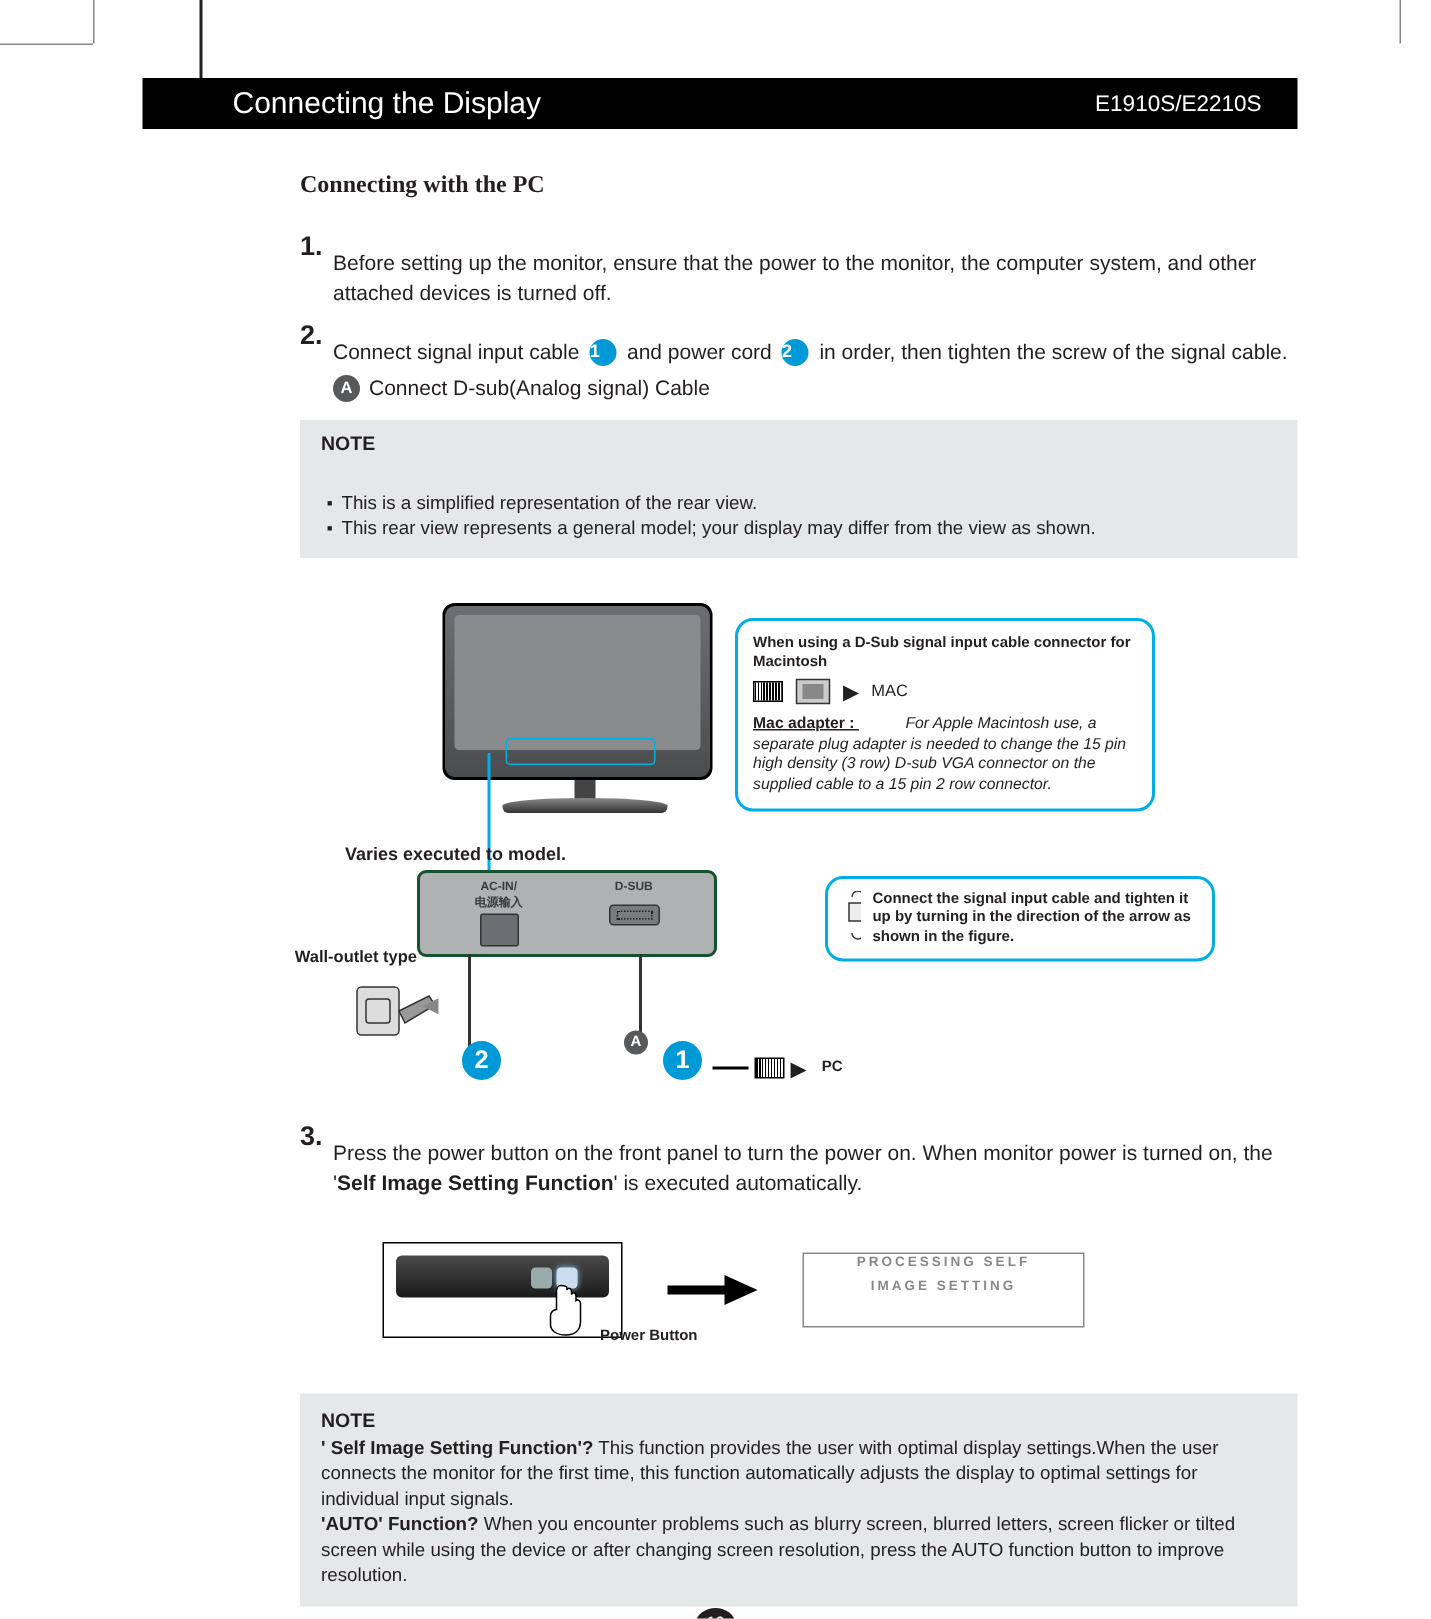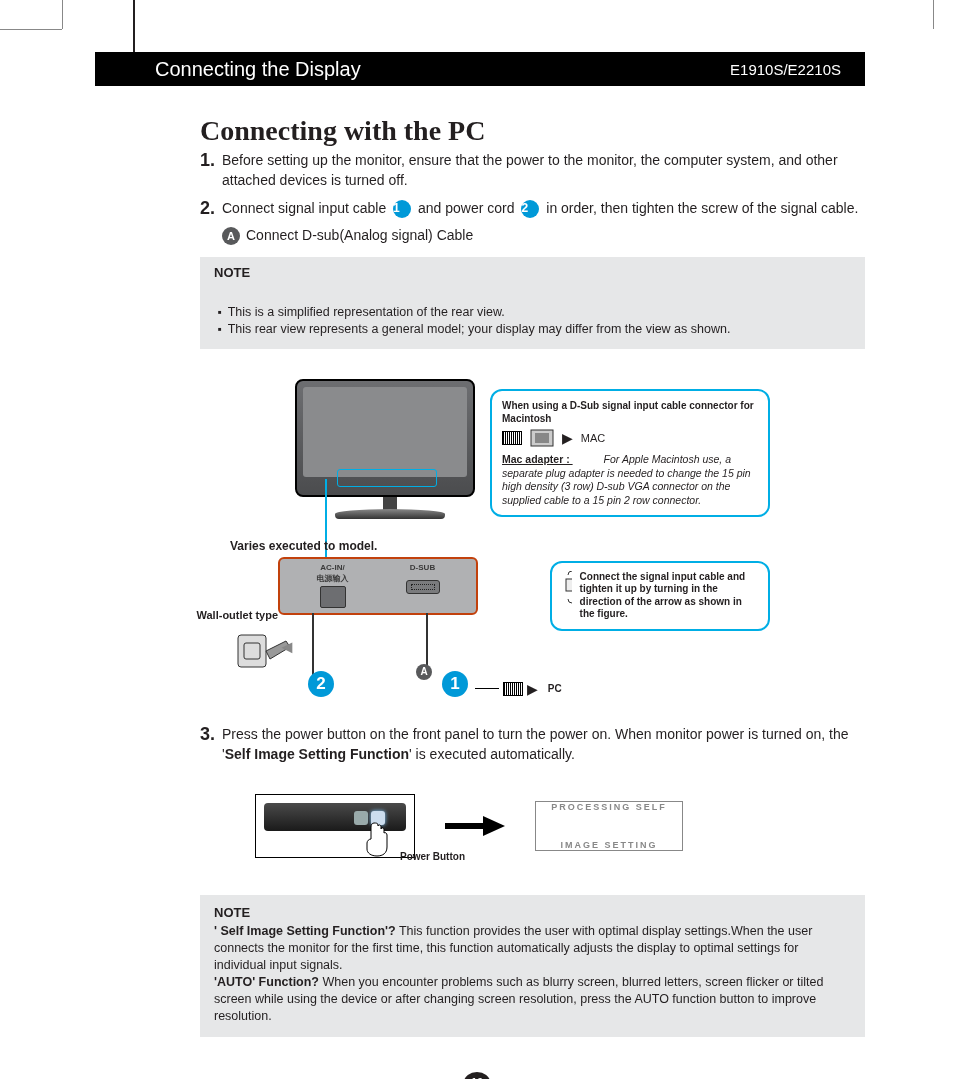--- a/index.html
+++ b/index.html
@@ -20,25 +20,25 @@
 
   .header-bar {
     position:absolute; left:95px; top:52px; width:770px; height:34px;
     background:#000; color:#fff; display:flex; align-items:center; justify-content:space-between;
     padding:0 24px 0 60px;
   }
   .header-title { font-size:20px; font-weight:400; font-family: Arial, sans-serif;}
   .header-model { font-size:15px; }
 
   .content { position:absolute; left:200px; top:115px; width:665px; }
-  .section-title { font-family: "Times New Roman", serif; font-size:28px; font-weight:bold; }
+  .section-title { font-family: "Times New Roman", serif; font-size:16px; font-weight:bold; margin-bottom:18px;}
   
   .step { font-size:14px; line-height:1.45; margin-bottom:4px; display:flex;}
   .step-num { font-size:18px; font-weight:bold; width:22px; flex-shrink:0;}
-  .step-body { flex:1; padding-top:3px;}
+  .step-body { flex:1; padding-top:3px;margin-top:11px;}
   .step-body .inline-badge { display:inline-block; vertical-align:middle; margin:0 3px;}
   
   .sub-step { display:flex; margin-top:6px; margin-left:22px;}
   .letter-badge { width:18px;height:18px;border-radius:50%;background:#58595b;color:#fff;font-size:11px;font-weight:bold;display:inline-flex;align-items:center;justify-content:center;margin-right:6px;flex-shrink:0;}
   
   .num-badge { width:18px;height:18px;border-radius:50%;background:#0099d8;color:#fff;font-size:12px;font-weight:bold;display:inline-flex;align-items:center;justify-content:center;}
   .num-badge-lg { width:26px;height:26px;font-size:17px;}
 
   .note-box {
     background:#e6e7e8; padding:8px 14px 10px; font-size:12.5px; margin-top:12px;
@@ -61,21 +61,21 @@
   .monitor-screen { position:absolute; left:6px; top:6px; right:6px; bottom:18px; background:#8a8b8d; border-radius:3px;}
   .monitor-ports { position:absolute; bottom:8px; left:40px; width:100px; height:18px; border:1.5px solid #00aee5; border-radius:3px;}
   .monitor-stand { width:14px;height:14px;background:#444;margin:0 auto;}
   .monitor-base { width:110px;height:10px;background:linear-gradient(#888,#333);border-radius:50% 50% 4px 4px;margin:-2px auto 0;}
   .stand-line { position:absolute; left:125px; top:100px; width:1.5px; height:80px; background:#00aee5;}
 
   .varies-label { position:absolute; left:30px; top:160px; font-size:12px; font-weight:bold;}
   
   .port-panel {
     position:absolute; left:78px; top:178px; width:200px; height:58px;
-    border:2px solid #c2410c; border-radius:6px; background:#b0b1b3;
+    border:2px solid #14532d; border-radius:6px; background:#b0b1b3;
     display:flex; justify-content:space-around; align-items:flex-start; padding:4px 8px 0;
     font-size:8px; color:#3a3a3a; font-weight:bold;
   }
   .port-col { text-align:center;}
   .port-label { display:block; margin-bottom:1px;}
   .port-socket { width:26px;height:22px;background:#6d6e71;border:1px solid #333;margin:2px auto 0;border-radius:2px;position:relative;}
   .port-socket.dsub { width:34px;height:14px;background:#7a7b7d;border-radius:3px;margin-top:8px;}
   .port-socket.dsub::before{content:"";position:absolute;left:4px;top:3px;right:4px;bottom:3px;border:1px dotted #222;}
 
   .wall-label { position:absolute; left:-6px; top:230px; font-size:11px; font-weight:bold; text-align:right; width:84px;}
@@ -97,38 +97,38 @@
     position:absolute; border:2px solid #00aee5; border-radius:12px; background:#fff;
     padding:8px 10px; font-size:10.5px; line-height:1.3;
   }
   .callout.mac-box { left:290px; top:10px; width:280px;}
   .callout.mac-box .mac-title { font-weight:bold; font-size:10px;}
   .mac-row { display:flex; align-items:center; gap:8px; margin:4px 0 6px;}
   .mac-arrow { font-size:14px;}
   .mac-adapter-title { font-weight:bold; text-decoration:underline;text-align:right;}
   .mac-adapter-text { font-style:italic;margin-left:31px;}
 
-  .callout.tighten-box { left:350px; top:182px; width:220px; display:flex; gap:8px; align-items:flex-start;}
+  .callout.tighten-box { left:350px; top:182px; width:260px; display:flex; gap:8px; align-items:flex-start;}
   .tighten-text { font-weight:bold; font-size:10px; line-height:1.25;}
 
   
   .step3 { margin-top:-8px;}
   .step3-diagram { position:relative; height:95px; margin-top:14px; margin-left:55px; display:flex; align-items:center; gap:30px;}
   .power-button-box { width:160px; height:64px; border:1px solid #000; background:#fff; position:relative;}
   .power-panel { position:absolute; left:8px; top:8px; right:8px; height:28px; background:linear-gradient(#4a4a4a,#1a1a1a); border-radius:4px;}
   .power-btn { position:absolute; left:98px; top:16px; width:14px; height:14px; background:#9aa; border-radius:3px;}
   .power-btn2 { position:absolute; left:115px; top:16px; width:14px; height:14px; background:#cde; border-radius:3px; box-shadow:0 0 4px #8cf;}
   .finger { position:absolute; left:108px; top:26px; width:26px; height:36px; }
   .power-label { position:absolute; left:144px; top:56px; font-size:10px; font-weight:bold; white-space:nowrap;}
 
   .big-arrow { width:60px; height:20px; position:relative;}
   .big-arrow::before{content:"";position:absolute;left:0;top:7px;width:40px;height:6px;background:#000;}
   .big-arrow::after{content:"";position:absolute;left:38px;top:0;border-left:22px solid #000;border-top:10px solid transparent;border-bottom:10px solid transparent;}
 
-  .processing-box { width:148px; height:50px; border:1px solid #888; display:flex; flex-direction:column; align-items:center; justify-content:space-between; font-size:9px; letter-spacing:2px; color:#888; font-weight:bold;}
+  .processing-box { width:188px; height:50px; border:1px solid #888; display:flex; flex-direction:column; align-items:center; justify-content:flex-start; font-size:9px; letter-spacing:2px; color:#888; font-weight:bold;}
 
   .note-box2 { margin-top:22px; padding:10px 14px 12px;}
   .note-box2 .qbold { font-weight:bold;}
 
   .page-num-wrap { position:absolute; left:50%; transform:translateX(-50%); top:1072px;}
   .page-num { width:26px;height:20px;background:#231f20;color:#fff;border-radius:50%;display:flex;align-items:center;justify-content:center;font-size:11px;font-weight:bold;}
 
   
   .cable-power { position:absolute; left:112px; top:234px; width:1.5px; height:66px; background:#333; }
   .cable-sig { position:absolute; left:226px; top:234px; width:1.5px; height:60px; background:#333;}

